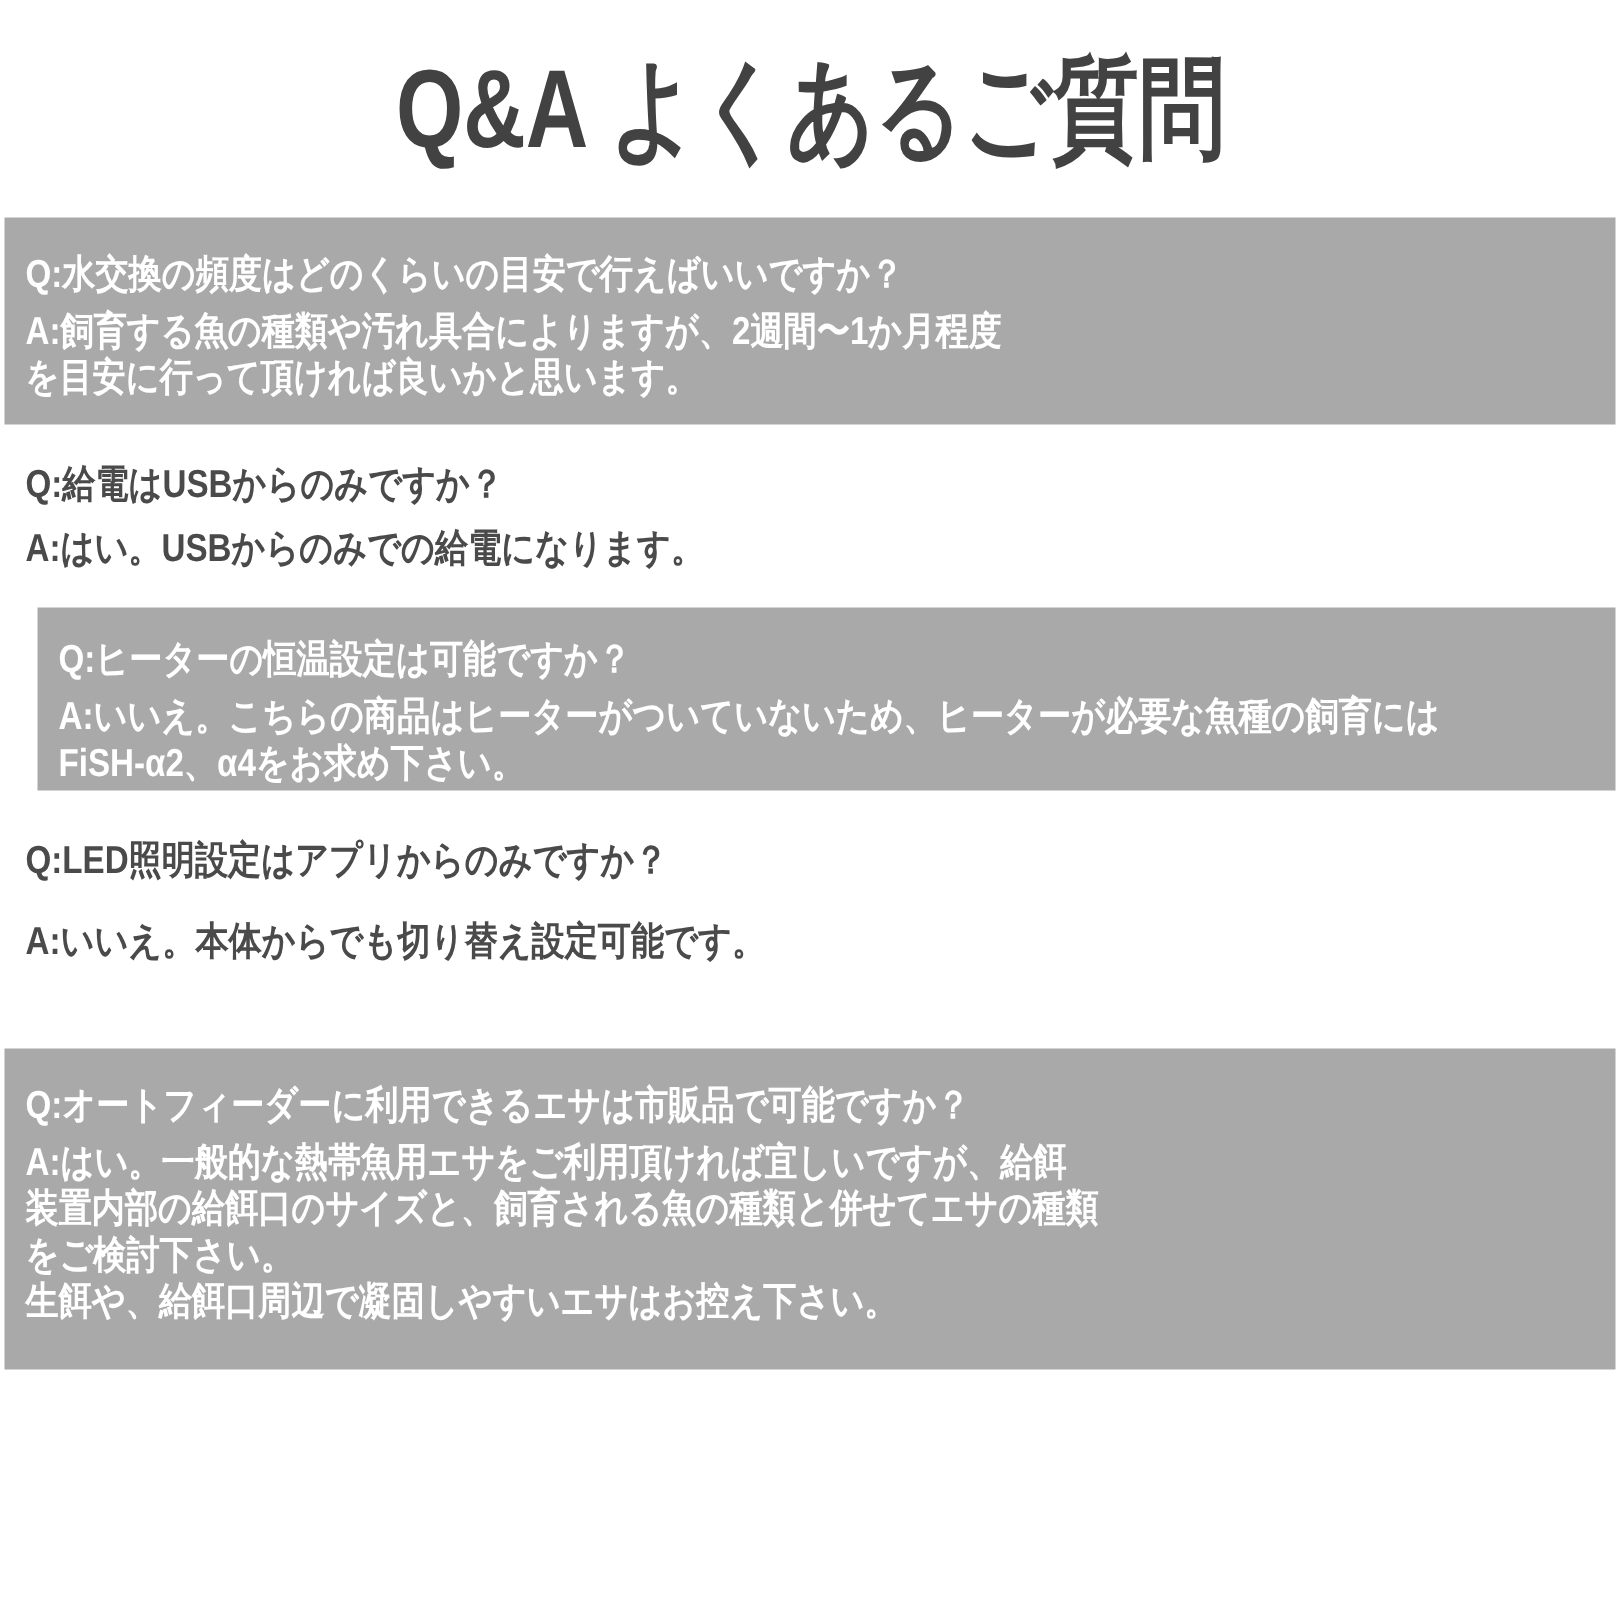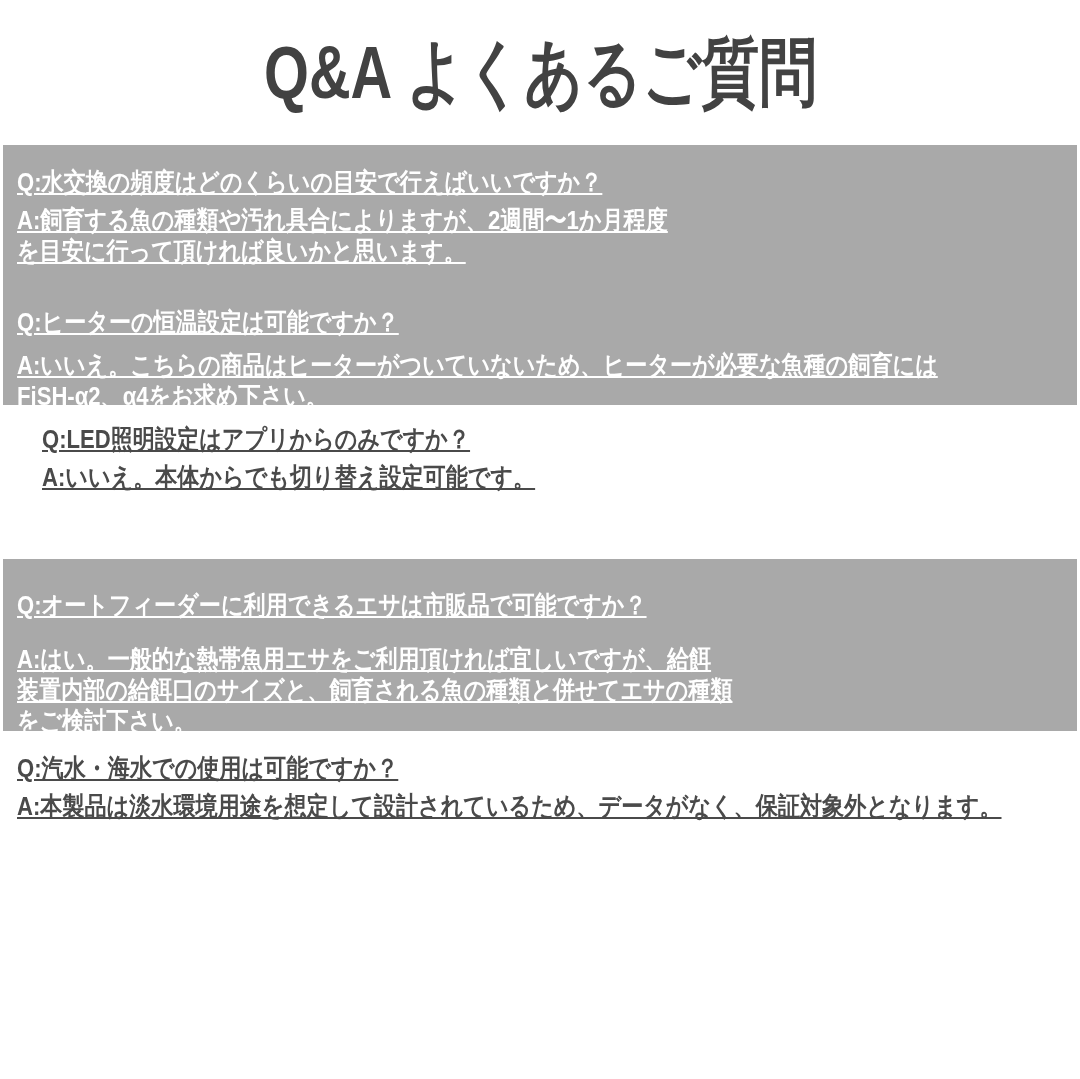--- a/index.html
+++ b/index.html
@@ -33,21 +33,20 @@
     letter-spacing: 0;
     transform: scaleX(0.78);
     transform-origin: 50% 50%;
   }
   
   #faq-list { width: 100%; }
   .qa-section {
     box-sizing: border-box;
     overflow: hidden;
     padding: 18px 14px 0 17px;
-    text-decoration: underline;
   }
   .qa-section.gray {
     background: var(--highlight-bg, #a9a9a9);
     color: var(--highlight-text, #ffffff);
     margin: 0 3px;
     padding-left: 14px;
   }
   .qa-section.white {
     background: transparent;
     color: var(--body-text, #4a4a4a);
@@ -59,63 +58,63 @@
     white-space: pre;          
     letter-spacing: 0;
     transform: scaleX(0.85);
     transform-origin: 0 0;
   }
   .q { margin-bottom: 7px; }
   
   #faq-list .qa-section:nth-child(1) { height: 138px; padding-top: 22px; }
   #faq-list .qa-section:nth-child(2) { height: 122px; padding-top: 24px; }
   #faq-list .qa-section:nth-child(2) .q { margin-bottom: 12px; }
-  #faq-list .qa-section:nth-child(3) { height: 154px; padding-top: 19px; margin-left: 25px; }
+  #faq-list .qa-section:nth-child(3) { height: 122px; padding-top: 19px; margin-left: 25px; }
   #faq-list .qa-section:nth-child(4) { height: 172px; padding-top: 31px; }
   #faq-list .qa-section:nth-child(4) .q { margin-bottom: 23px; }
-  #faq-list .qa-section:nth-child(5) { height: 190px; padding-top: 22px; }
+  #faq-list .qa-section:nth-child(5) { height: 214px; padding-top: 22px; }
   #faq-list .qa-section:nth-child(6) { height: 106px; padding-top: 19px; }
   #faq-list .qa-section:nth-child(6) .q { margin-bottom: 12px; }
   #faq-list .qa-section:nth-child(7) { height: 111px; padding-top: 22px; }
   #faq-list .qa-section:nth-child(7) .q { margin-bottom: 11px; }
 </style>
 </head>
 <body>
 
 <div class="page">
   <header class="title-wrap">
     <h1 class="title">Q&amp;A よくあるご質問</h1>
   </header>
 
   <main id="faq-list">
   <section class="qa-section gray">
     <p class="q">Q:水交換の頻度はどのくらいの目安で行えばいいですか？</p>
     <p class="a">A:飼育する魚の種類や汚れ具合によりますが、2週間〜1か月程度
 を目安に行って頂ければ良いかと思います。</p>
   </section>
 
+  <section class="qa-section white">
+    <p class="q">Q:給電はUSBからのみですか？</p>
+    <p class="a">A:はい。USBからのみでの給電になります。</p>
+  </section>
 
   <section class="qa-section gray">
     <p class="q">Q:ヒーターの恒温設定は可能ですか？</p>
     <p class="a">A:いいえ。こちらの商品はヒーターがついていないため、ヒーターが必要な魚種の飼育には
 FiSH-α2、α4をお求め下さい。</p>
   </section>
 
   <section class="qa-section white">
     <p class="q">Q:LED照明設定はアプリからのみですか？</p>
     <p class="a">A:いいえ。本体からでも切り替え設定可能です。</p>
   </section>
 
   <section class="qa-section gray">
     <p class="q">Q:オートフィーダーに利用できるエサは市販品で可能ですか？</p>
     <p class="a">A:はい。一般的な熱帯魚用エサをご利用頂ければ宜しいですが、給餌
 装置内部の給餌口のサイズと、飼育される魚の種類と併せてエサの種類
 をご検討下さい。
 生餌や、給餌口周辺で凝固しやすいエサはお控え下さい。</p>
   </section>
 
-  <section class="qa-section white">
-    <p class="q">Q:汽水・海水での使用は可能ですか？</p>
-    <p class="a">A:本製品は淡水環境用途を想定して設計されているため、データがなく、保証対象外となります。</p>
-  </section>
 
 </main>
 </div>
 
 </body></html>

